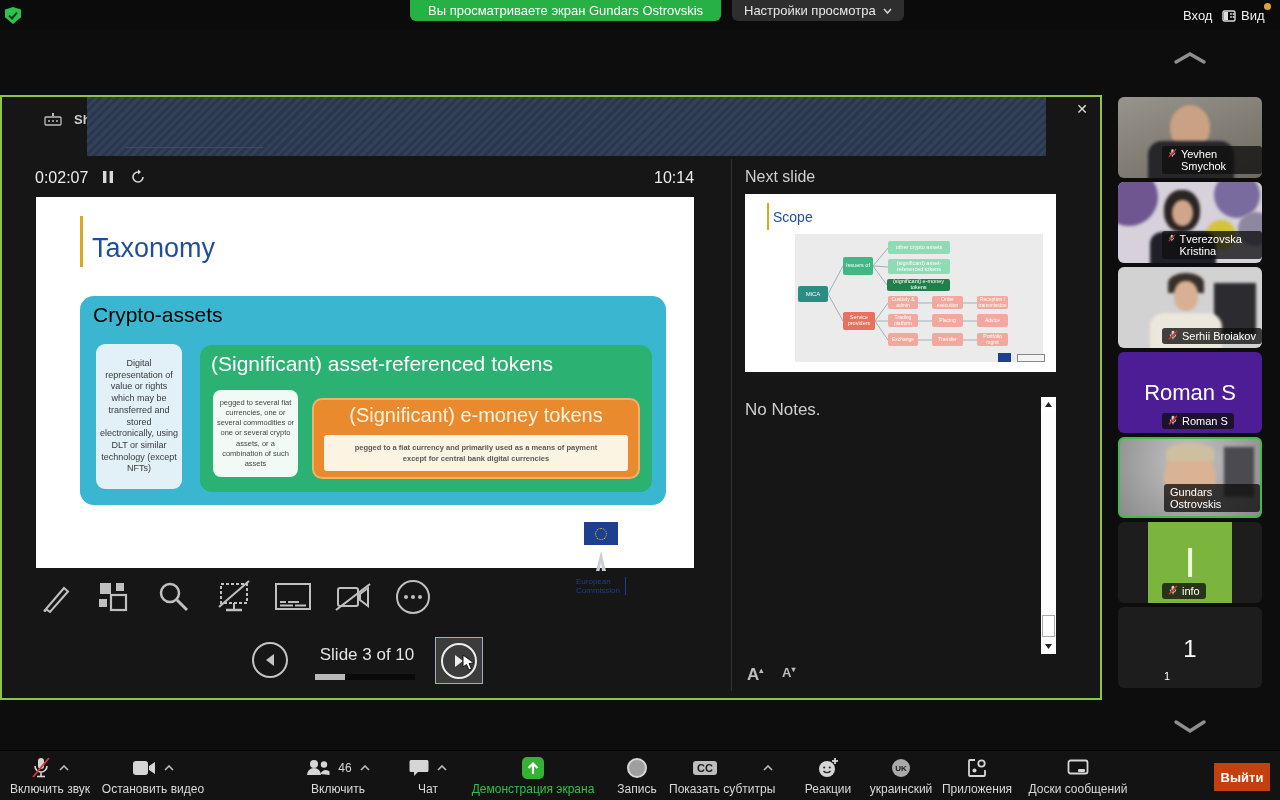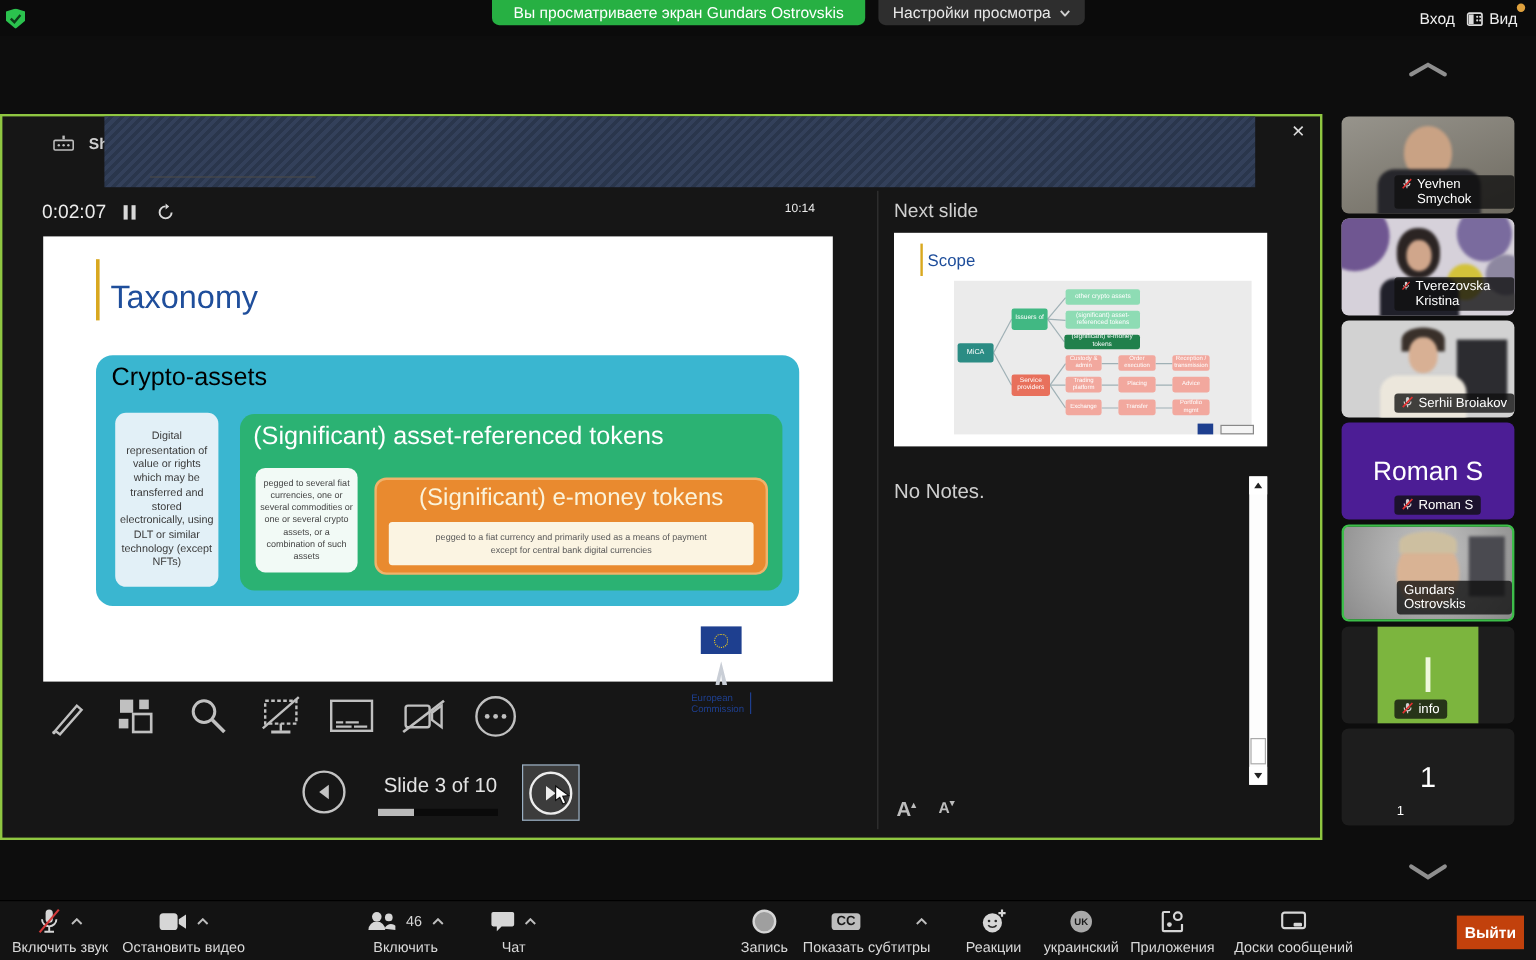--- a/index.html
+++ b/index.html
@@ -28,42 +28,42 @@
     background:repeating-linear-gradient(135deg,#33405a 0 3px,#2a364c 3px 6px); }
   #app-icon { left:42px; top:15px; }
   #partial-title { left:72px; top:15px; font-size:13px; color:#cfcfcf; font-weight:bold; }
   #share-close { left:1068px; top:1px; width:24px; height:22px; color:#dcdcdc; font-size:14px;
     display:flex; align-items:center; justify-content:center; cursor:pointer; }
   #underline { left:123px; top:50px; width:138px; height:1px; background:#4a4a4a; }
 
   #timer { left:33px; top:72px; font-size:16px; color:#ececec; }
   #pause-btn { left:100px; top:73px; cursor:pointer; }
   #refresh-btn { left:128px; top:72px; cursor:pointer; }
-  #clock { left:652px; top:72px; font-size:10px; color:#ececec; }
+  #clock { left:652px; top:72px; font-size:16px; color:#ececec; }
   #v-divider { left:729px; top:62px; width:1px; height:532px; background:#333; }
 
   
   #slide { left:34px; top:100px; width:658px; height:371px; background:#fff; }
   #slide-accent { left:44px; top:19px; width:3px; height:51px; background:#d9a81f; }
   #slide-title { left:56px; top:36px; font-size:27px; color:#1f4e9b; }
   #crypto-box { left:44px; top:99px; width:586px; height:209px; background:#3ab6d0; border-radius:14px; }
   #crypto-heading { left:13px; top:7px; font-size:21px; color:#000000; font-weight:500; }
   #def-box { left:16px; top:48px; width:86px; height:145px; background:#e2f0f7; border-radius:9px;
     display:flex; align-items:center; justify-content:center; padding:4px; }
   #def-text { font-size:9px; line-height:1.3; color:#3a3a3a; text-align:center; }
   #art-box { left:120px; top:49px; width:452px; height:147px; background:#2bb273; border-radius:12px; }
   #art-heading { left:11px; top:7px; font-size:21px; color:#fff; }
   #art-pegged { left:13px; top:45px; width:85px; height:87px; background:#f2faf6; border-radius:8px;
     display:flex; align-items:center; justify-content:center; padding:3px; }
   #art-pegged-text { font-size:7.5px; line-height:1.35; color:#444; text-align:center; }
   #emt-box { left:112px; top:53px; width:328px; height:81px; background:#e98a2f; border-radius:10px;
     border:2px solid #efb36b; }
   #emt-heading { left:0; top:4px; width:100%; text-align:center; font-size:20px; color:#fbf3da; }
   #emt-inner { left:10px; top:35px; width:304px; height:36px; background:#fbf4e2; border-radius:3px;
-    display:flex; flex-direction:column; align-items:center; justify-content:center; gap:2px; }
+    display:flex; flex-direction:column; align-items:center; justify-content:center; gap:2px;font-weight:bold; }
   .emt-line { font-size:7.5px; color:#5a5a5a; }
   #ec-logo { left:540px; top:325px; display:flex; align-items:center; gap:6px;flex-direction:column; }
   .eu-flag { width:34px; height:23px; background:#1e3f8f; display:flex; align-items:center; justify-content:center; }
   .eu-stars { width:12px; height:12px; border:1px dotted #f7d117; border-radius:50%; }
   .ec-swoosh { width:10px; height:20px; background:#c9ced6; clip-path:polygon(0 100%,50% 0,100% 100%,60% 100%,50% 55%,35% 100%); }
   .ec-text { font-size:8px; line-height:1.15; color:#1e3f8f; border-right:1.5px solid #1e3f8f; padding-right:5px; }
 
   
   .ptool { top:478px; width:44px; height:44px; display:flex; align-items:center; justify-content:center; cursor:pointer; }
   
@@ -501,20 +501,31 @@
         <svg width="20" height="18" viewBox="0 0 20 18">
           <path d="M2,1 h16 a1.5,1.5 0 0 1 1.5,1.5 v9 a1.5,1.5 0 0 1 -1.5,1.5 h-9 l-4,4 v-4 h-3 a1.5,1.5 0 0 1 -1.5,-1.5 v-9 a1.5,1.5 0 0 1 1.5,-1.5 z" fill="#d6d6d6"></path>
         </svg>
         <svg width="10" height="6" viewBox="0 0 10 6">
             <polyline points="1,5 5,1 9,5" stroke="#bdbdbd" stroke-width="1.6" fill="none"></polyline>
           </svg>
       </div>
       <span class="bt-label">Чат</span>
     </div>
 
+    <div class="bt-item" style="left:465px; width:136px">
+      <div class="bt-iconrow">
+        <div class="share-badge">
+          <svg width="12" height="13" viewBox="0 0 12 13">
+              <line x1="6" y1="2" x2="6" y2="12" stroke="#fff" stroke-width="2.2"></line>
+              <polyline points="1.5,6 6,1.5 10.5,6" stroke="#fff" stroke-width="2.2" fill="none"></polyline>
+            </svg>
+        </div>
+      </div>
+      <span class="bt-label green">Демонстрация экрана</span>
+    </div>
 
     <div class="bt-item" style="left:605px; width:64px">
       <div class="bt-iconrow">
         <svg width="22" height="22" viewBox="0 0 22 22">
           <circle cx="11" cy="11" r="9" fill="#9f9f9f" stroke="#d6d6d6" stroke-width="2"></circle>
         </svg>
       </div>
       <span class="bt-label">Запись</span>
     </div>
 

